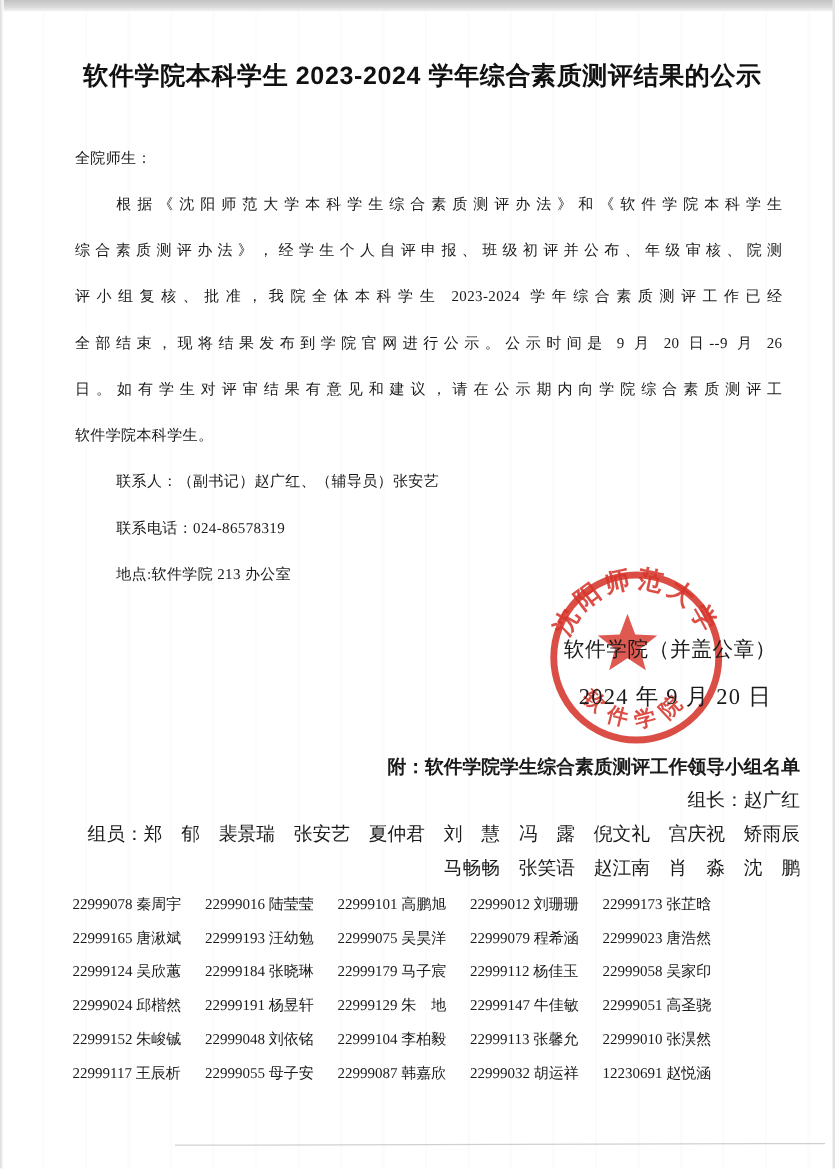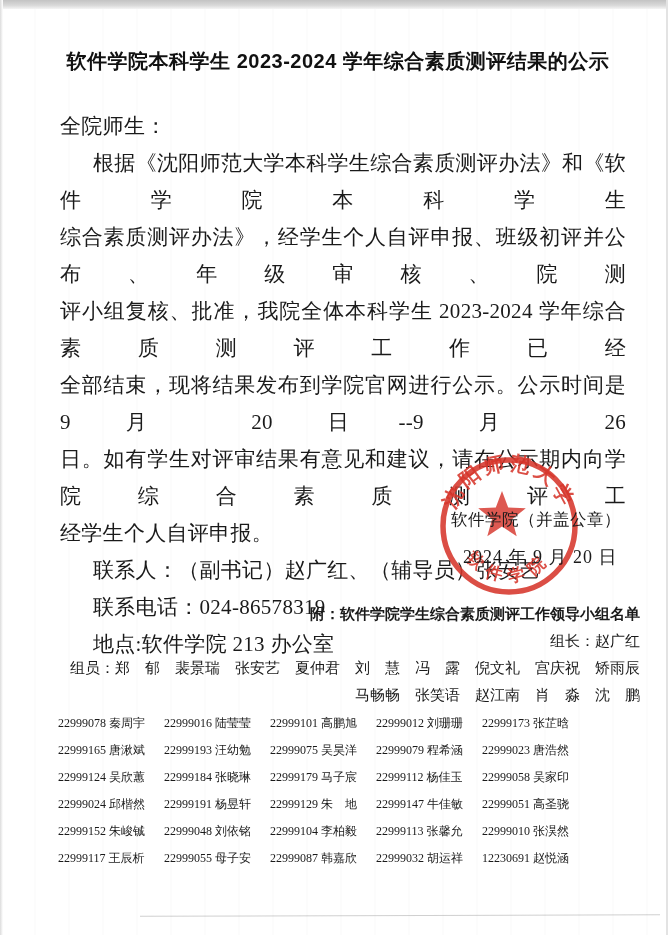--- a/index.html
+++ b/index.html
@@ -19,21 +19,21 @@
 
   .doc-title{
     position:absolute;top:34px;left:4px;width:668px;
     text-align:center;
     font-family:"Liberation Sans", sans-serif;
     font-weight:bold;font-size:20px;line-height:28px;
     letter-spacing:0.5px;color:#111;
   }
   .body-block{
     position:absolute;top:108px;left:60px;width:566px;
-    font-size:21px;line-height:37px;letter-spacing:0.3px;
+    font-size:12px;line-height:37px;letter-spacing:0.3px;
   }
   .b-line{white-space:nowrap;}
   .b-just{white-space:normal;text-align:justify;text-align-last:justify;}
   .b-indent{text-indent:33px;}
 
   .sig-org{position:absolute;top:509px;left:451px;font-size:16.5px;letter-spacing:0.5px;z-index:3;}
   .sig-date{position:absolute;top:545px;left:463px;font-size:18px;letter-spacing:1px;z-index:3;}
 
   .stamp{position:absolute;top:452px;left:437px;width:146px;height:150px;z-index:2;}
 
@@ -61,21 +61,21 @@
 
   <h1 class="doc-title">软件学院本科学生 2023-2024 学年综合素质测评结果的公示</h1>
 
   <div class="body-block">
     <div class="b-line">全院师生：</div>
     <div class="b-just b-indent">根据《沈阳师范大学本科学生综合素质测评办法》和《软件学院本科学生</div>
     <div class="b-just">综合素质测评办法》，经学生个人自评申报、班级初评并公布、年级审核、院测</div>
     <div class="b-just">评小组复核、批准，我院全体本科学生 2023-2024 学年综合素质测评工作已经</div>
     <div class="b-just">全部结束，现将结果发布到学院官网进行公示。公示时间是 9 月 20 日--9 月 26</div>
     <div class="b-just">日。如有学生对评审结果有意见和建议，请在公示期内向学院综合素质测评工</div>
-    <div class="b-line">经学生个人自评申报。</div>
+    <div class="b-line">软件学院本科学生。</div>
     <div class="b-line b-indent">联系人：（副书记）赵广红、（辅导员）张安艺</div>
     <div class="b-line b-indent">联系电话：024-86578319</div>
     <div class="b-line b-indent">地点:软件学院 213 办公室</div>
   </div>
 
   <div class="sig-org">软件学院（并盖公章）</div>
   <div class="sig-date">2024 年 9 月 20 日</div>
 
   <svg class="stamp" viewBox="0 0 146 150" xmlns="http://www.w3.org/2000/svg">
     <circle cx="72" cy="74" r="66" fill="none" stroke="#d6352b" stroke-width="5.5" stroke-opacity="0.88"></circle>

